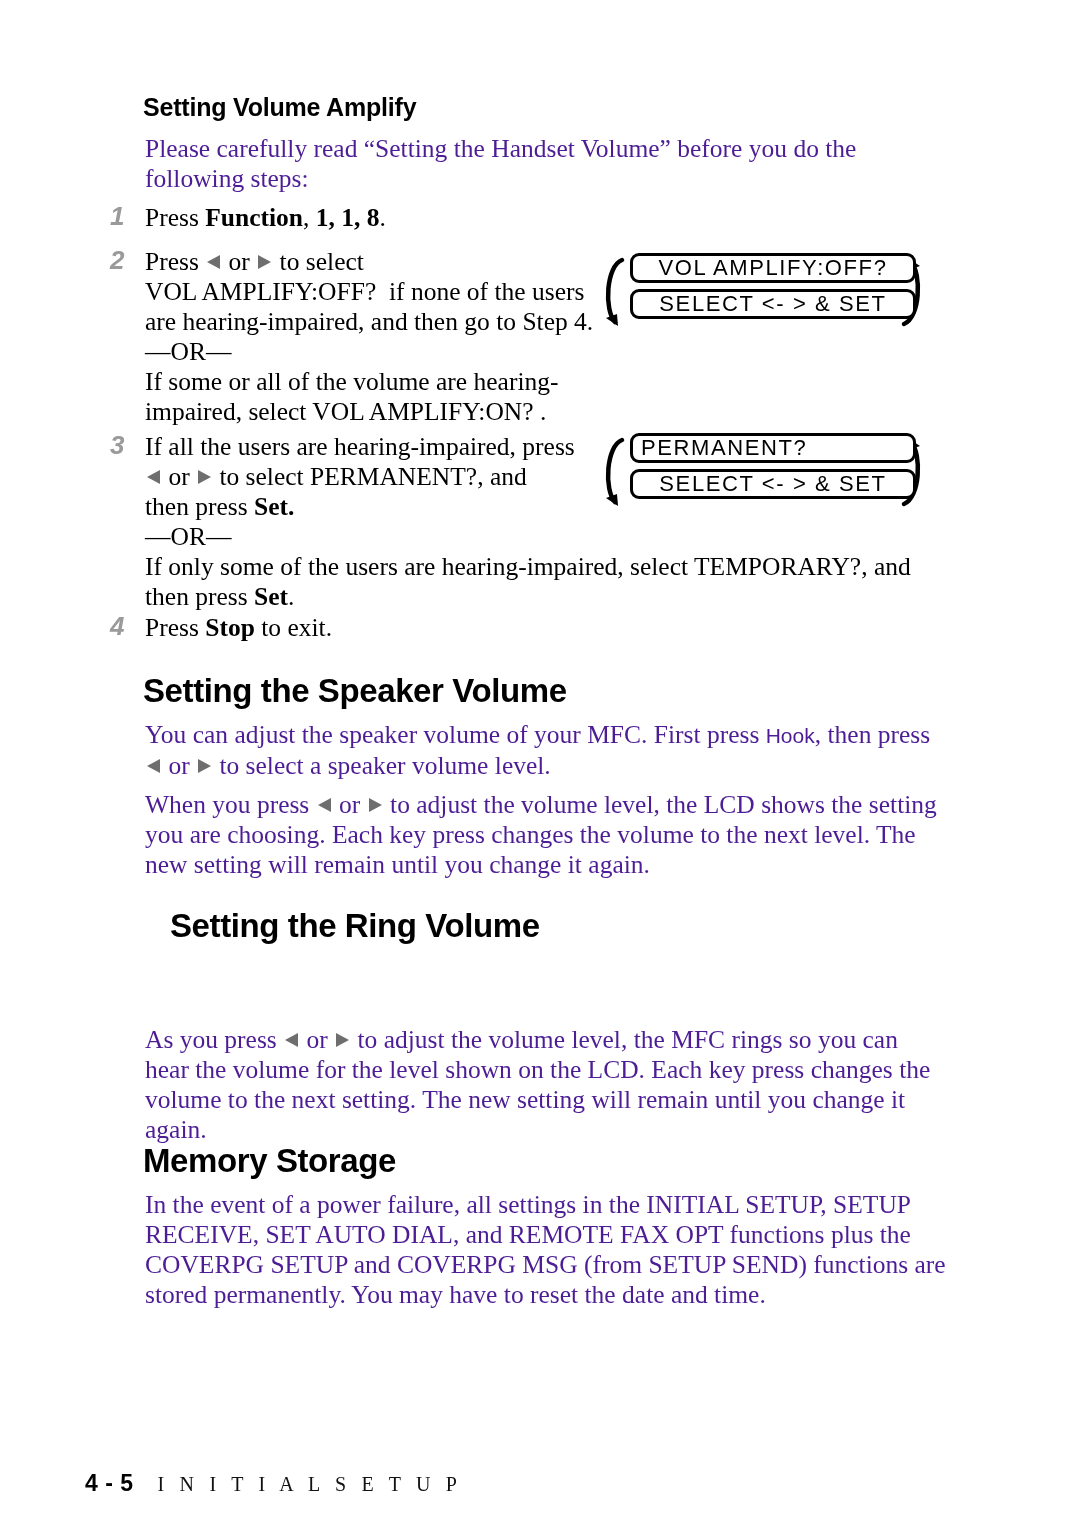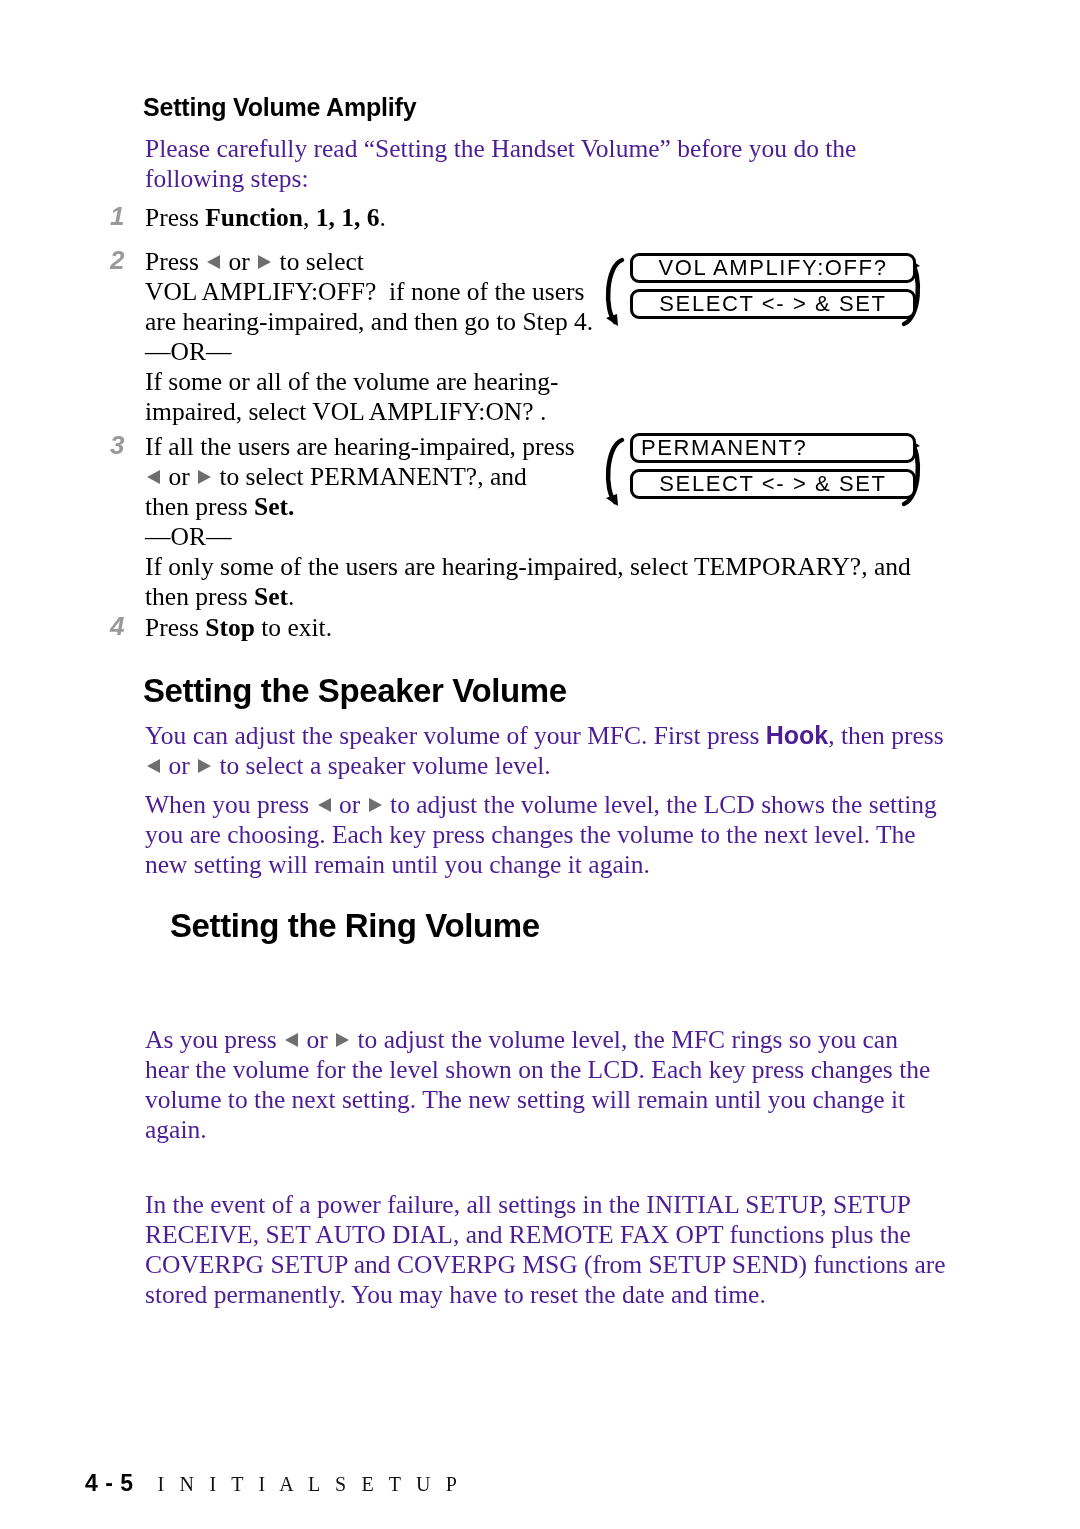--- a/index.html
+++ b/index.html
@@ -44,22 +44,22 @@
   .para {
     position: absolute;
     font-family: "Liberation Serif", serif;
     font-size: 25.5px;
     line-height: 30px;
     color: #4c1d95;
     text-align: left;
   }
   .para b, .bold {
     font-family: "Liberation Sans", sans-serif;
-    font-weight: bold;
-    font-size: 25px;
+    font-weight: normal;
+    font-size: 21px;
     margin-top: 44px;
   }
 
   
   .step-num {
     position: absolute;
     font-family: "Liberation Sans", sans-serif;
     font-weight: bold;
     font-style: italic;
     font-size: 26px;
@@ -162,21 +162,21 @@
 <body>
 
 <div class="page">
 
   <div class="h-sub" style="left:143px; top:93px;">Setting Volume Amplify</div>
 
   <div class="para" style="left:145px; top:134px; width:800px;">Please carefully read “Setting the Handset Volume” before you do the following steps:</div>
 
   <div class="step-num" style="left:110px; top:201px;">1</div>
   <div class="step-body" style="left:145px; top:203px; width:460px;">
-    <span>Press </span><b>Function</b><span>, </span><b>1, 1, 6</b><span>.</span>
+    <span>Press </span><b>Function</b><span>, </span><b>1, 1, 8</b><span>.</span>
   </div>
 
   <div class="step-num" style="left:110px; top:245px;">2</div>
   <div class="step-body" style="left:145px; top:247px; width:450px;">
     <span>Press </span><span class="tri tri-left"></span><span> or </span><span class="tri tri-right"></span><span> to select</span><br>
     <span class="sans">VOL AMPLIFY:OFF?</span>&nbsp;&nbsp;<span>if none of the users</span><br>
     <span>are hearing-impaired, and then go to Step 4.</span><br>
     <span class="sans">—OR—</span><br>
     <span>If some or all of the volume are hearing-</span><br>
     <span>impaired, select </span><span class="sans">VOL AMPLIFY:ON?</span>&nbsp;<span>.</span>
@@ -242,20 +242,21 @@
     <span>When you press </span><span class="tri tri-left"></span><span> or </span><span class="tri tri-right"></span><span> to adjust the volume level, the LCD shows the setting you are choosing.  Each key press changes the volume to the next level. The new setting will remain until you change it again.</span>
   </div>
 
   <div class="h-main" style="left:143px; top:907px;margin-left:27px;">Setting the Ring Volume</div>
 
 
   <div class="para" style="left:145px; top:1025px; width:800px;">
     <span>As you press </span><span class="tri tri-left"></span><span> or </span><span class="tri tri-right"></span><span> to adjust the volume level, the MFC rings so you can hear the volume for the level shown on the LCD.  Each key press changes the volume to the next setting.  The new setting will remain until you change it again.</span>
   </div>
 
+  <div class="h-main" style="left:143px; top:1142px;">Memory Storage</div>
 
   <div class="para" style="left:145px; top:1190px; width:805px;">In the event of a power failure, all settings in the INITIAL SETUP, SETUP RECEIVE, SET AUTO DIAL, and REMOTE FAX OPT functions plus the COVERPG SETUP and COVERPG MSG (from SETUP SEND) functions are stored permanently. You may have to reset the date and time.</div>
 
   <div class="footer">
     <span class="footer-page">4 - 5</span>
     <span class="footer-title">I N I T I A L   S E T U P</span>
   </div>
 
 </div>
 

